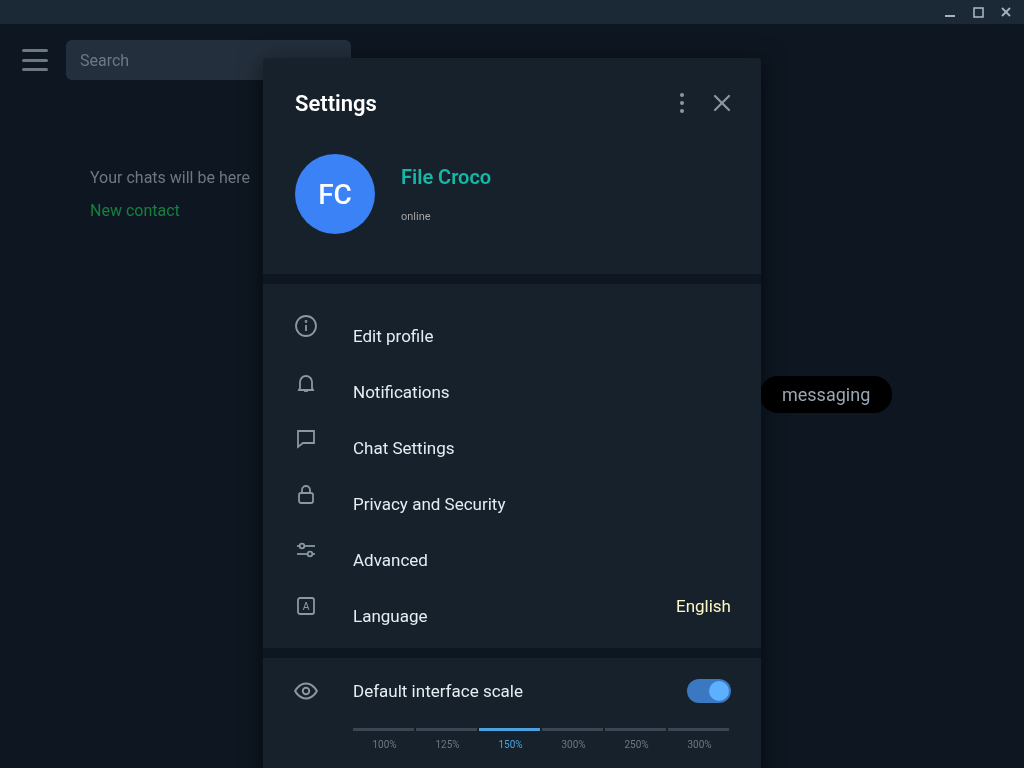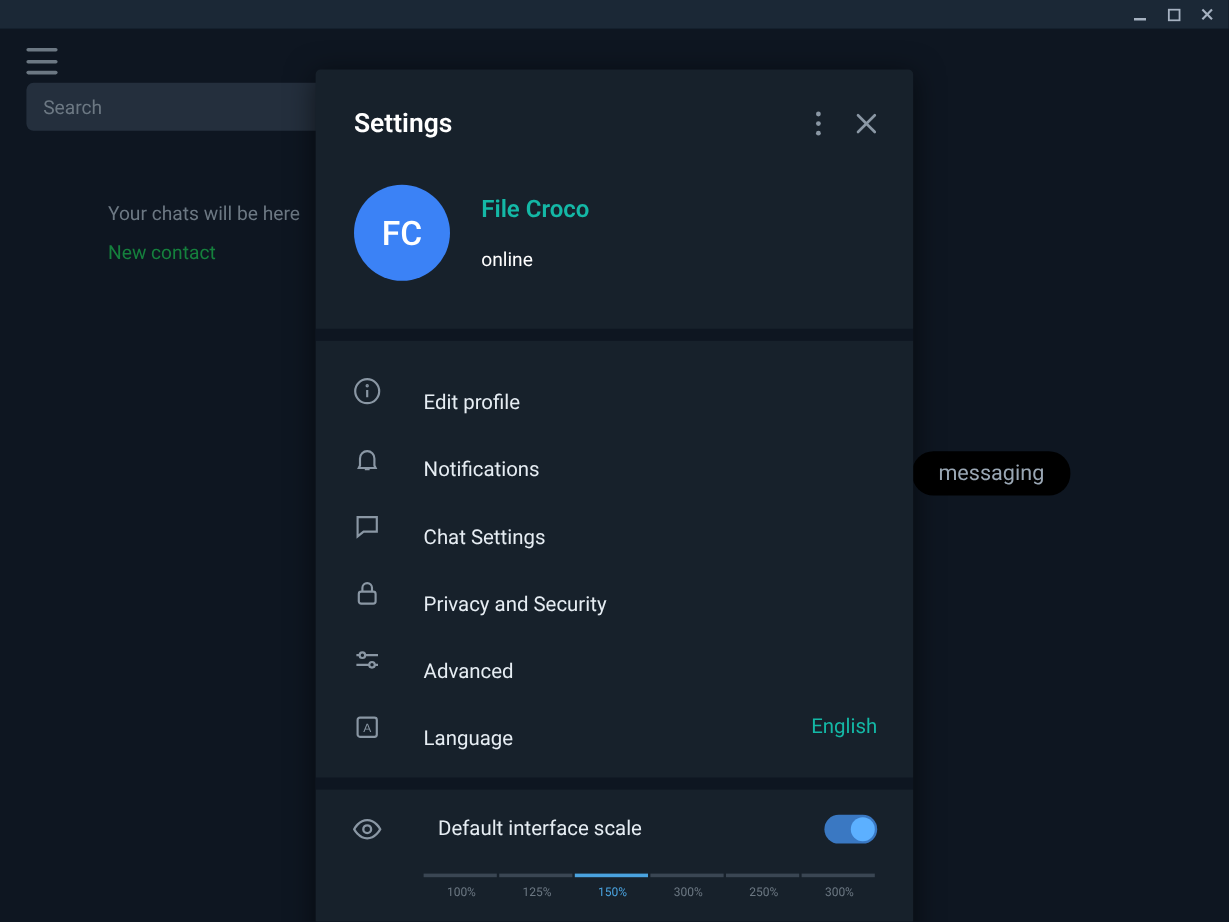--- a/index.html
+++ b/index.html
@@ -8,21 +8,21 @@
 
   
   .titlebar { height: 24px; background: #1b2836; display: flex; justify-content: flex-end; align-items: center; padding-right: 10px; gap: 12px; color: #a6b2c1; }
   .titlebar .winbtn { width: 16px; height: 16px; display: inline-flex; align-items: center; justify-content: center; }
   .winbtn svg { display: block; }
 
   
   .main { position: absolute; top: 24px; left: 0; right: 0; bottom: 0; background: #0e1621; }
 
   
-  .leftbar { position: absolute; top: 16px; left: 22px; display: flex; gap: 7px; flex-direction: column; }
+  .leftbar { position: absolute; top: 16px; left: 22px; display: flex; align-items: center; gap: 18px; }
   .hamburger { width: 26px; height: 22px; display: flex; flex-direction: column; justify-content: space-between; }
   .hamburger span { display: block; height: 3px; background: #6c7883; border-radius: 2px; }
   .searchbox { width: 285px; height: 40px; background: #242f3d; border-radius: 6px; display: flex; align-items: center; padding: 0 14px; color: #6c7883; font-size: 16px; }
 
   .chats-empty { position: absolute; top: 144px; left: 90px; text-align: left; color: #6c7883; font-size: 16px; }
   .chats-empty .link { color: #15803d; margin-top: 14px; font-size: 16px; }
 
   
   .chip { position: absolute; top: 352px; left: 760px; background: #000000; border-radius: 18px; padding: 8px 22px; color: #9aa7b4; font-size: 18px; }
 
@@ -35,32 +35,32 @@
   }
   .panel-header { display: flex; align-items: center; padding: 28px 22px 16px 32px; }
   .panel-title { flex: 1; color: #fff; font-size: 22px; font-weight: 600; }
   .hicon { width: 34px; height: 34px; display: inline-flex; align-items: center; justify-content: center; color: #8a97a4; margin-left: 6px; }
   .kebab-dots { display: flex; flex-direction: column; gap: 4px; }
   .kebab-dots i { width: 4px; height: 4px; background: #8a97a4; border-radius: 50%; display: block; }
 
   .profile { display: flex; align-items: center; gap: 26px; padding: 18px 32px 40px 32px; }
   .avatar { width: 80px; height: 80px; border-radius: 50%; background: #3b82f6; color: #fff; display: flex; align-items: center; justify-content: center; font-size: 28px; font-weight: 500; }
   .profile-name { color: #14b8a6; font-size: 20px; font-weight: 600; }
-  .profile-status { color: #ffffff; font-size: 16px; margin-top: 21px; }
+  .profile-status { color: #a3a3a3; font-size: 11px; margin-top: 21px; }
 
   .divider { height: 10px; background: #0e1621; }
 
   .menu { padding: 14px 0; }
   .menu-item { display: flex; align-items: center; height: 56px; padding: 0 30px; gap: 34px; color: #e6edf3; font-size: 17px; }
   .menu-icon { width: 26px; height: 26px; color: #8a97a4; display: inline-flex; align-items: center; justify-content: center; flex: 0 0 26px; }
   .menu-label { flex: 1; margin-top: 20px; }
-  .menu-value { color: #14b8a6; font-size: 17px; }
+  .menu-value { color: #fef9c3; font-size: 17px; }
 
   .section2 { padding: 20px 30px 18px 30px; }
-  .scale-row { display: flex; align-items: center; gap: 46px; }
+  .scale-row { display: flex; align-items: center; gap: 34px; }
   .scale-label { flex: 1; color: #e6edf3; font-size: 17px; }
   .toggle { width: 44px; height: 24px; border-radius: 14px; background: #3a78c2; position: relative; }
   .toggle .knob { position: absolute; top: 2px; right: 2px; width: 20px; height: 20px; border-radius: 50%; background: #5cb0ff; }
 
   .scale-track { margin: 24px 0 4px 60px; display: flex; }
   .tick { flex: 1; border-top: 3px solid #3a4653; margin-right: 2px; position: relative; }
   .tick.active { border-top-color: #4aa3df; }
   .scale-labels { margin: 8px 0 0 60px; display: flex; color: #6c7883; font-size: 10px; }
   .scale-labels span { flex: 1; text-align: center; }
   .scale-labels span.active { color: #4aa3df; }

